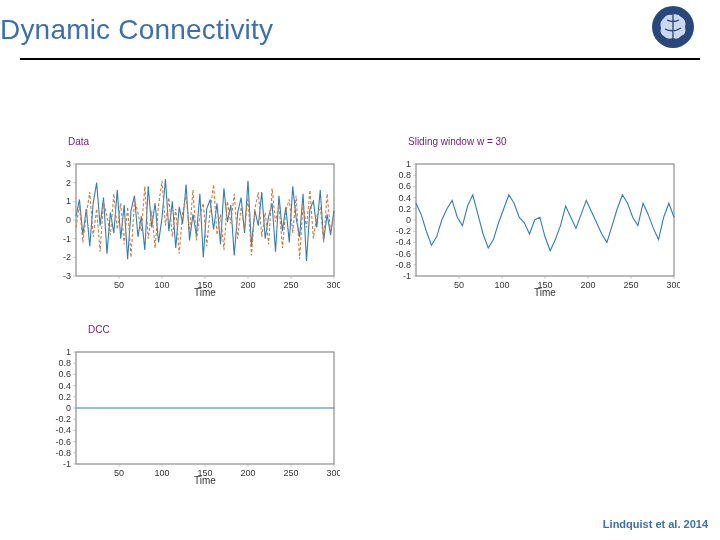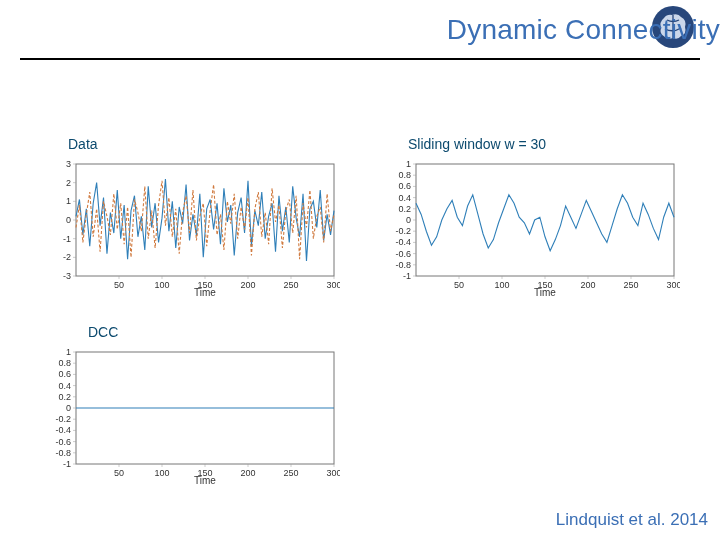--- a/index.html
+++ b/index.html
@@ -1,22 +1,22 @@
 <!DOCTYPE html>
 <html><head>
 <meta charset="utf-8">
 <style>
   html,body{margin:0;padding:0}
   body{width:720px;height:540px;background:#fff;font-family:Arial,Helvetica,sans-serif;position:relative;overflow:hidden}
-  .title-wrap{position:absolute;left:0;top:14px;width:720px;text-align:right}
+  .title-wrap{position:absolute;left:0;top:14px;width:720px;text-align:left}
   .title{color:#3b6fb5;font-size:28px;letter-spacing:.2px}
   .hr{position:absolute;left:20px;right:20px;top:58px;border-top:2px solid #000}
-  .label{font-size:14px;color:#0c4a6e;position:absolute}
+  .label{font-size:10px;color:#701a75;position:absolute}
   .chart{position:absolute}
-  .citation{position:absolute;right:12px;bottom:10px;color:#3b6fb5;font-weight:normal;font-size:17px}
+  .citation{position:absolute;right:12px;bottom:10px;color:#3b6fb5;font-weight:bold;font-size:11px}
   .logo{position:absolute;right:24px;top:4px;width:46px;height:46px}
   .axis text{font-size:9px;fill:#333}
   .axis line{stroke:#999;stroke-width:.5}
   .frame{fill:none;stroke:#777;stroke-width:1}
   .xlabel{font-size:10px;fill:#333}
 </style>
 </head>
 <body>
 
 <div class="logo">

